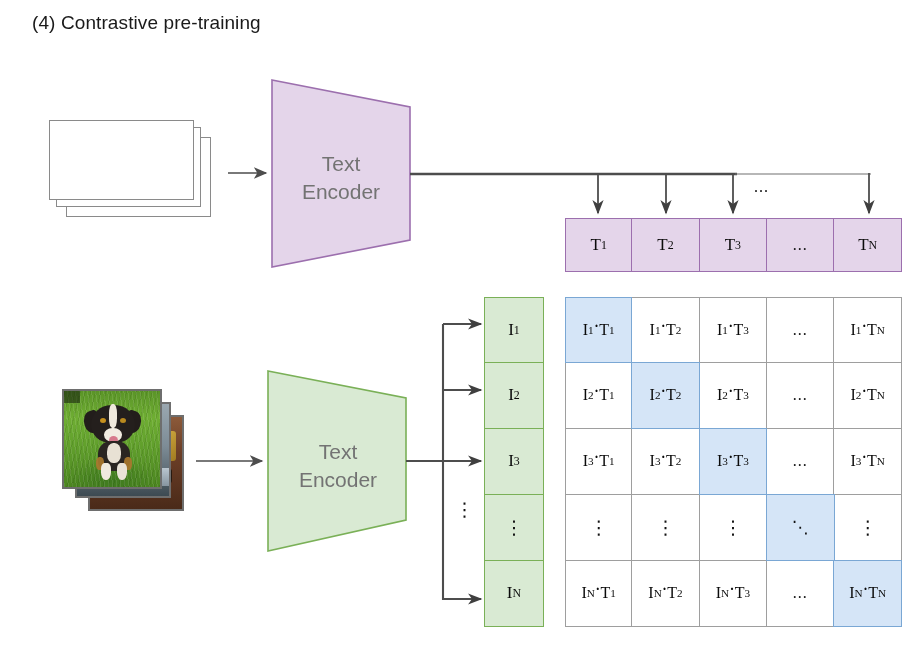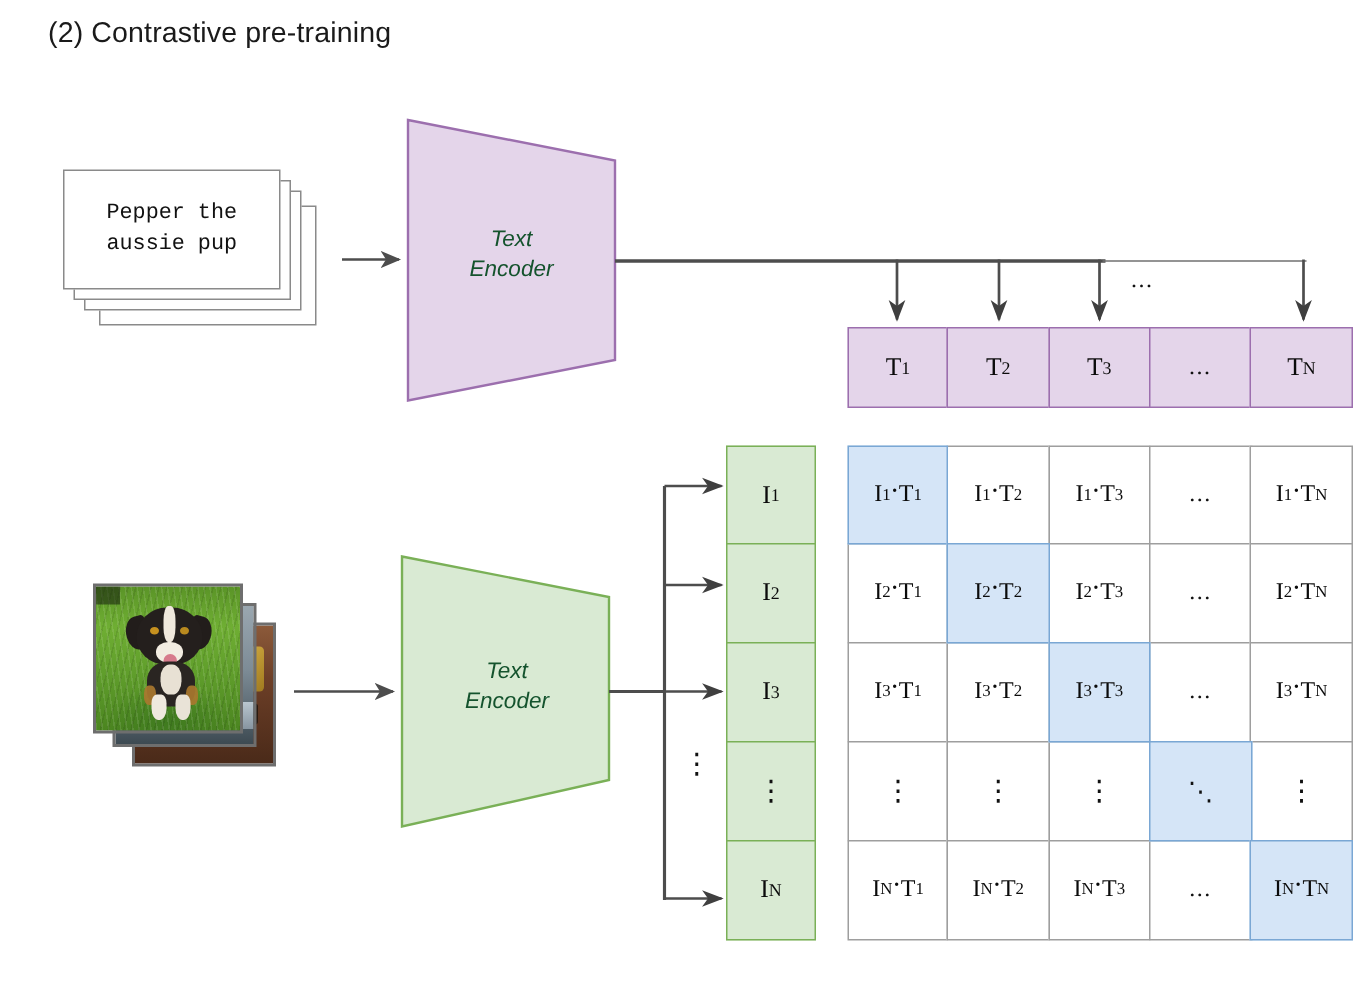--- a/index.html
+++ b/index.html
@@ -213,26 +213,25 @@
   #pcard-front .corner-dark {
     position: absolute; left: 0; top: 0;
     width: 16px; height: 12px;
     background: rgba(20,30,12,0.55);
   }
 
   
   .enc-label {
     position: absolute;
     text-align: center;
-    font-size: 15px;
-    color: #14532d;
+    font-size: 21px;
+    color: #737373;
     line-height: 1.35;
     font-family: "Liberation Sans", sans-serif;
     pointer-events: none;
-    font-style: italic;
   }
   #text-encoder-label  { left: 283px; top: 150px; width: 116px; }
   #image-encoder-label { left: 280px; top: 438px; width: 116px; }
 
   
   .cellgrid {
     position: absolute;
     display: grid;
     box-sizing: border-box;
   }
@@ -351,30 +350,26 @@
 
   <line x1="406" y1="461" x2="444" y2="461" stroke="#4d4d4d" stroke-width="2.1"></line>
   <line x1="443" y1="324" x2="443" y2="600" stroke="#4d4d4d" stroke-width="2.1"></line>
 
   <line x1="443" y1="324" x2="481" y2="324" stroke="#4d4d4d" stroke-width="1.8" marker-end="url(#ahs)"></line>
   <line x1="443" y1="390" x2="481" y2="390" stroke="#4d4d4d" stroke-width="1.8" marker-end="url(#ahs)"></line>
   <line x1="410" y1="461" x2="481" y2="461" stroke="#4d4d4d" stroke-width="1.8" marker-end="url(#ahs)"></line>
   <line x1="443" y1="599" x2="481" y2="599" stroke="#4d4d4d" stroke-width="1.8" marker-end="url(#ahs)"></line>
 </svg>
 
-<div id="title">(2) Contrastive pre-training</div>
+<div id="title">(4) Contrastive pre-training</div>
 
 <div id="text-stack">
   <div class="tcard" id="tcard-back3"></div>
   <div class="tcard" id="tcard-back2"></div>
   <div class="tcard" id="tcard-back1"></div>
-  <div class="tcard" id="tcard-front">
-    <div class="tcard-line">Pepper the</div>
-    <div class="tcard-line">aussie pup</div>
-  </div>
 </div>
 
 <div id="image-stack">
   <div class="pcard" id="pcard-back2">
     <div class="shape-a"></div>
     <div class="shape-b"></div>
   </div>
   <div class="pcard" id="pcard-back1">
     <div class="shape-a"></div>
   </div>

